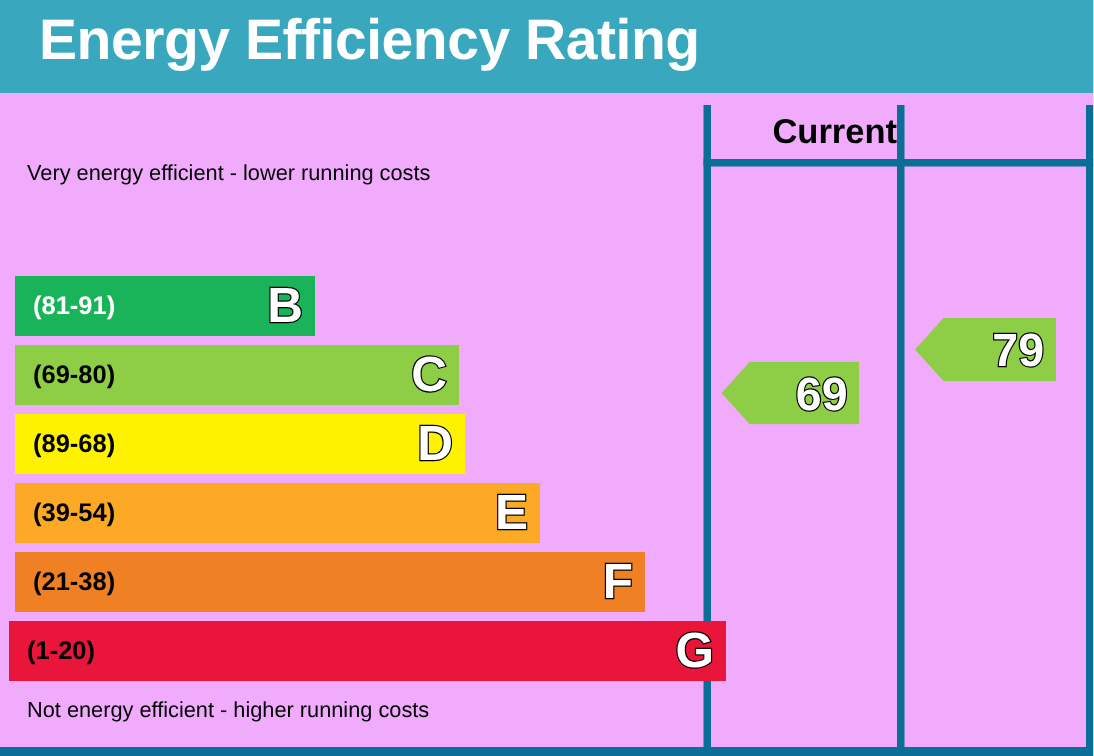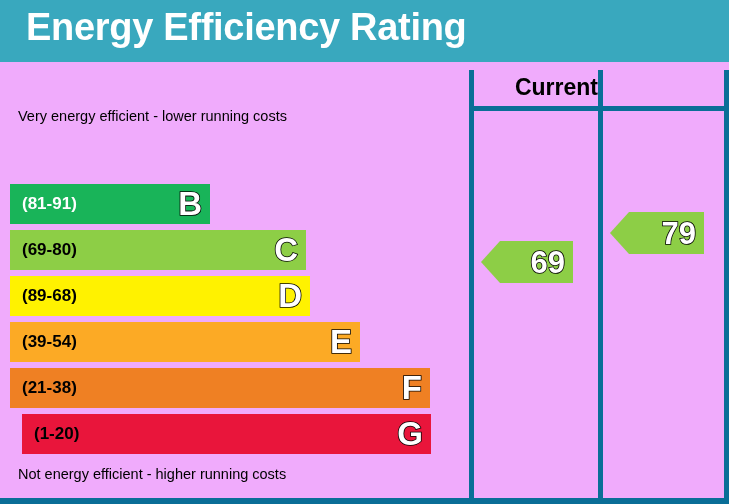--- a/index.html
+++ b/index.html
@@ -161,21 +161,21 @@
     <span class="band-letter">D</span>
   </div>
   <div class="band" style="left: 10px; top: 322px; width: 350px; background: rgb(252, 170, 37);">
     <span class="band-range" style="color: rgb(0, 0, 0);">(39-54)</span>
     <span class="band-letter">E</span>
   </div>
   <div class="band" style="left: 10px; top: 368px; width: 420px; background: rgb(239, 128, 35);">
     <span class="band-range" style="color: rgb(0, 0, 0);">(21-38)</span>
     <span class="band-letter">F</span>
   </div>
-  <div class="band" style="left: 22px; top: 414px; width: 409px; background: rgb(233, 21, 59);">
+  <div class="band" style="left: 6px; top: 414px; width: 453px; background: rgb(233, 21, 59); padding-left: 25px;">
     <span class="band-range" style="color: rgb(0, 0, 0);">(1-20)</span>
     <span class="band-letter">G</span>
   </div>
 
   <div class="arrow" style="left: 481px; top: 241px; width: 92px; background: rgb(141, 206, 70); justify-content: flex-end;">
     <span class="arrow-value">69</span>
   </div>
   <div class="arrow" style="left: 610px; top: 212px; width: 94px; background: rgb(141, 206, 70);">
     <span class="arrow-value">79</span>
   </div>

